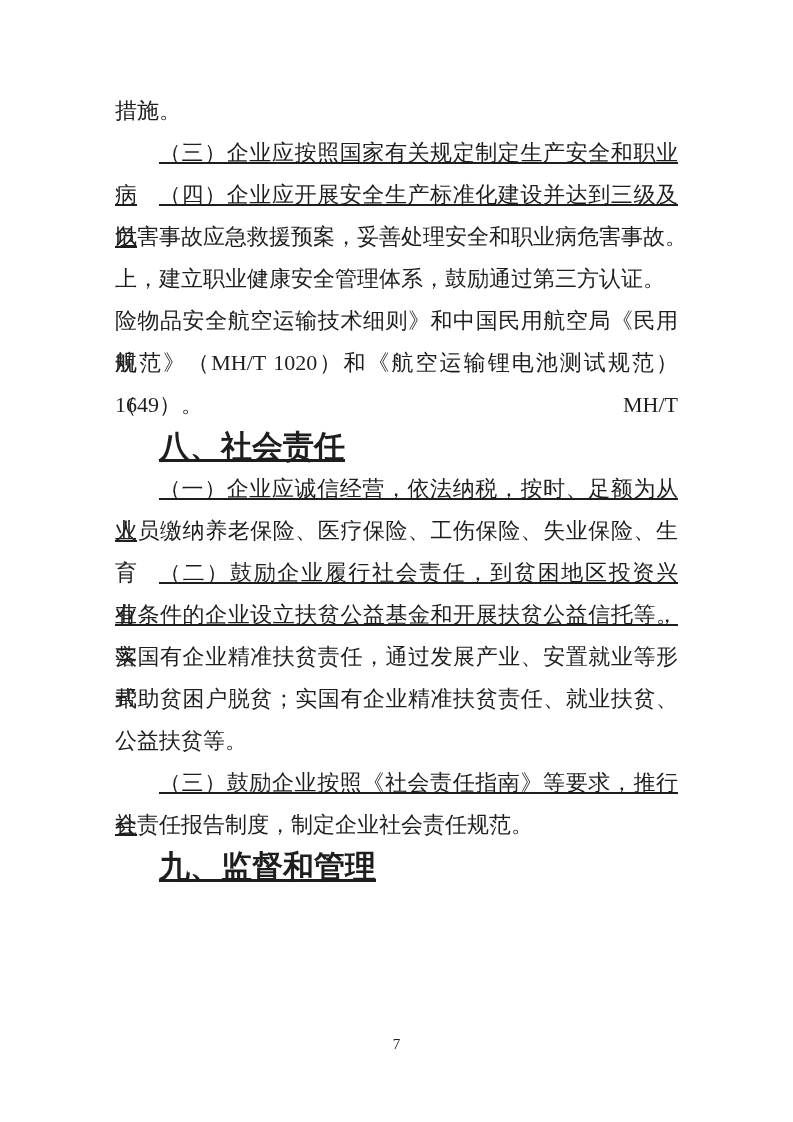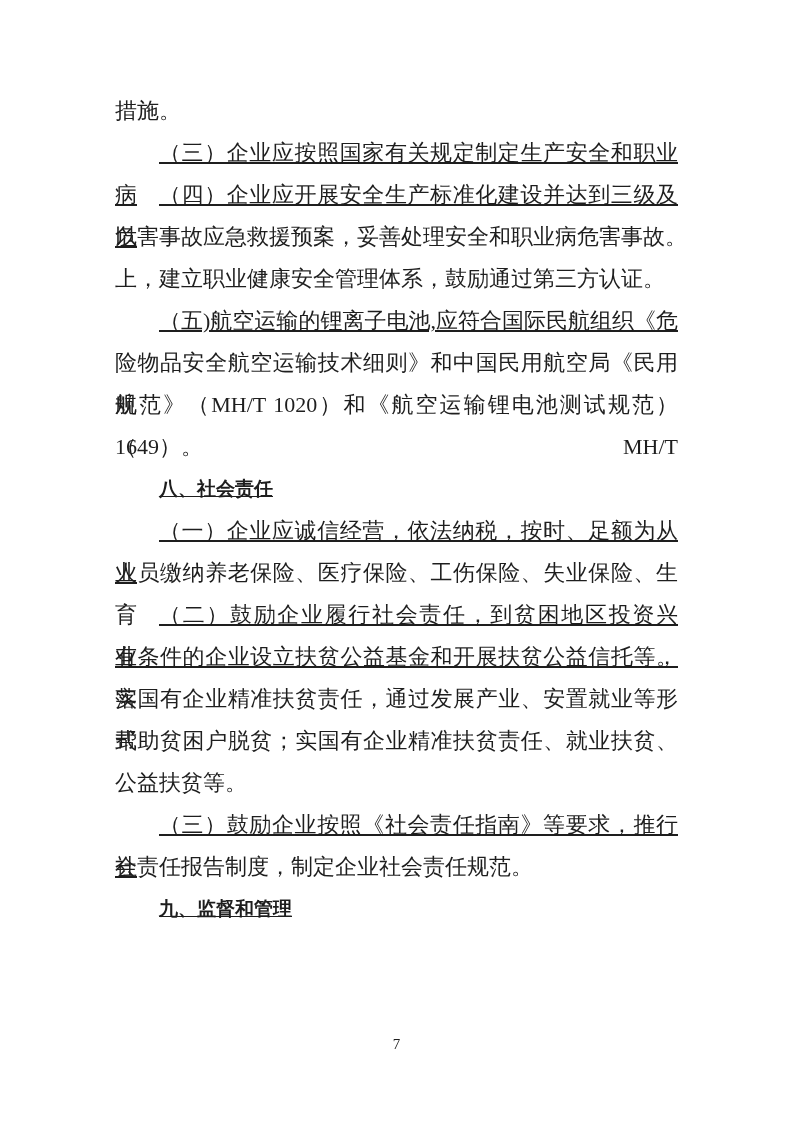--- a/index.html
+++ b/index.html
@@ -33,21 +33,21 @@
     text-align: justify;
     text-align-last: justify;
   }
   .indent {
     text-indent: 44px;
     text-decoration: underline;
   }
   .heading {
     font-family: "Liberation Sans", "DejaVu Sans", sans-serif;
     font-weight: bold;
-    font-size: 19px;
+    font-size: 31px;
     white-space: nowrap;
   }
   .pagenum {
     position: absolute;
     top: 1036px;
     left: 0;
     width: 100%;
     text-align: center;
     font-size: 15px;
     font-family: "Liberation Serif", "DejaVu Serif", serif;
@@ -57,21 +57,20 @@
 </head>
 <body>
 
 <div class="page">
   <div class="content">
     <div class="line">措施。</div>
     <div class="line indent stretch">（三）企业应按照国家有关规定制定生产安全和职业病</div>
     <div class="line indent stretch">（四）企业应开展安全生产标准化建设并达到三级及以</div>
     <div class="line">危害事故应急救援预案，妥善处理安全和职业病危害事故。</div>
     <div class="line">上，建立职业健康安全管理体系，鼓励通过第三方认证。</div>
-    <div class="line indent stretch">（五)航空运输的锂离子电池,应符合国际民航组织《危</div>
     <div class="line stretch">险物品安全航空运输技术细则》和中国民用航空局《民用航</div>
     <div class="line stretch">规范》（MH/T 1020）和《航空运输锂电池测试规范）（MH/T</div>
     <div class="line">1649）。</div>
     <div class="line heading indent">八、社会责任</div>
     <div class="line indent stretch">（一）企业应诚信经营，依法纳税，按时、足额为从业</div>
     <div class="line stretch">人员缴纳养老保险、医疗保险、工伤保险、失业保险、生育</div>
     <div class="line indent stretch">（二）鼓励企业履行社会责任，到贫困地区投资兴业，</div>
     <div class="line stretch">有条件的企业设立扶贫公益基金和开展扶贫公益信托等。落</div>
     <div class="line stretch">实国有企业精准扶贫责任，通过发展产业、安置就业等形式</div>
     <div class="line stretch">帮助贫困户脱贫；实国有企业精准扶贫责任、就业扶贫、</div>

